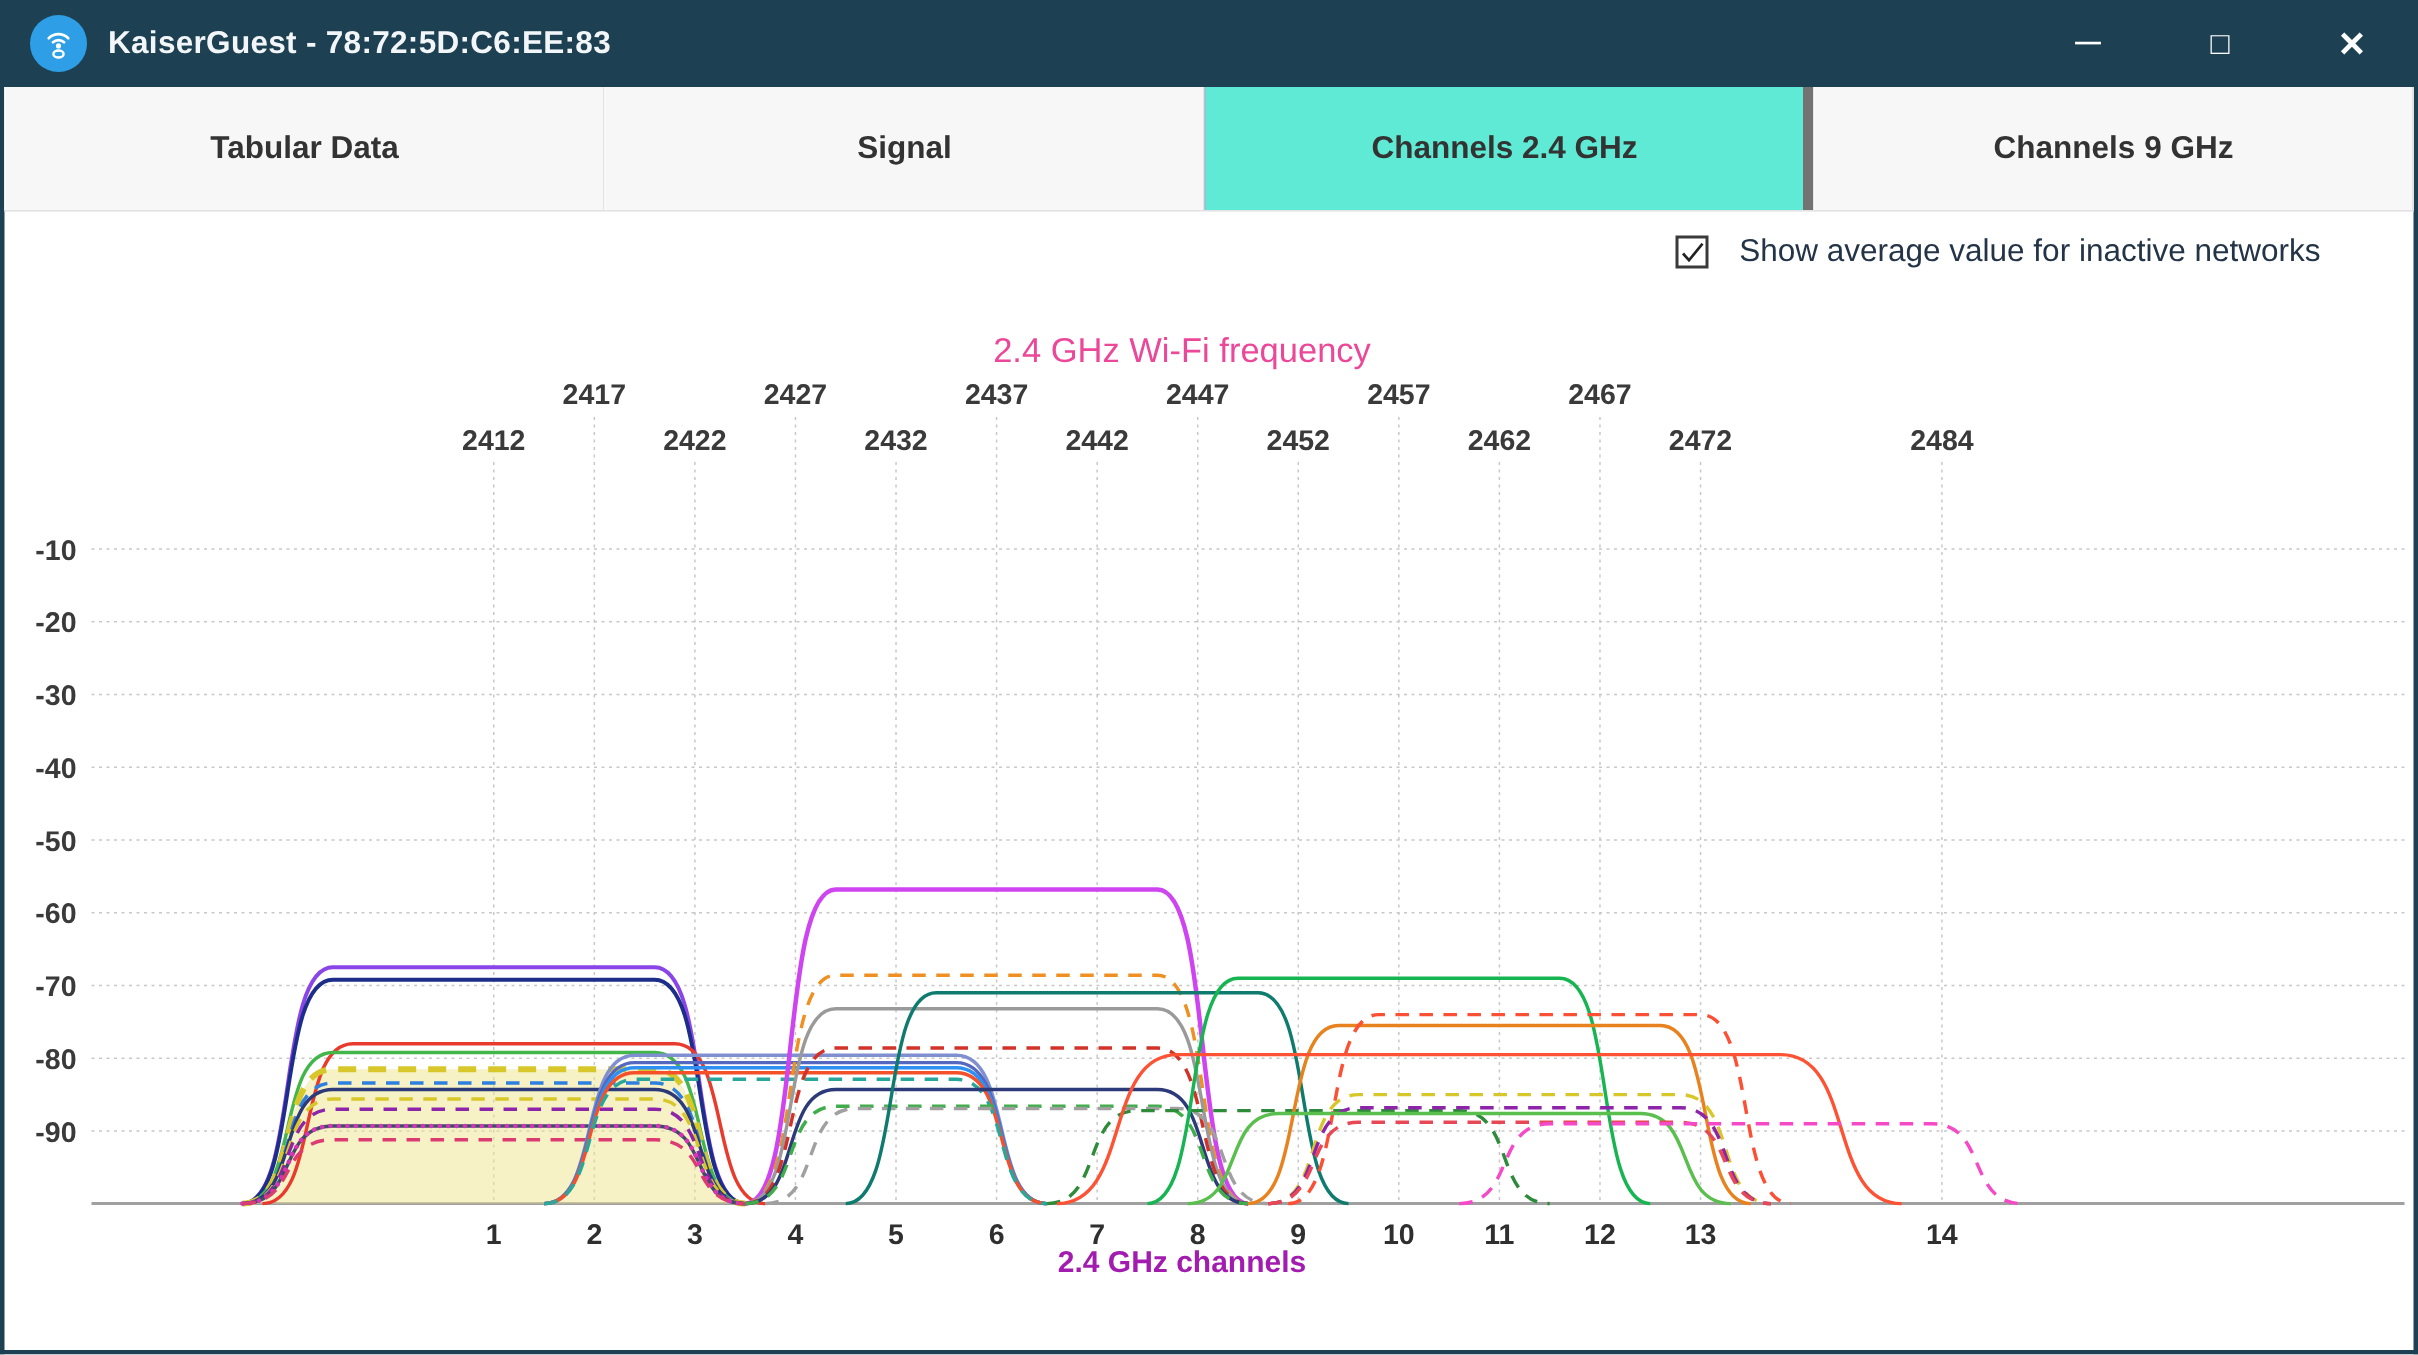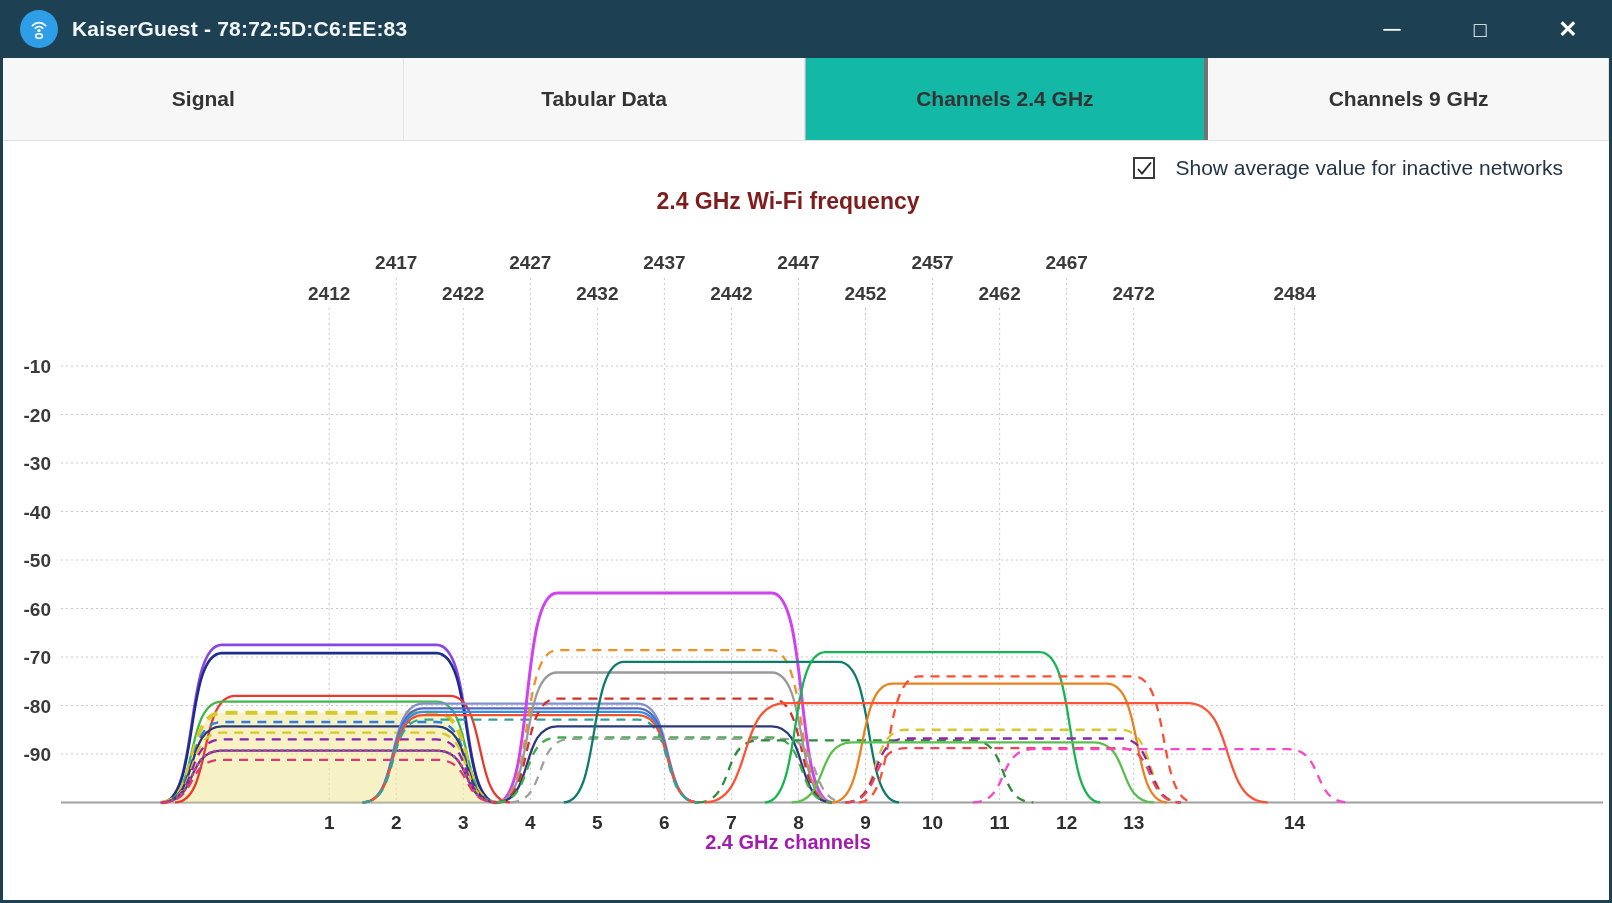--- a/index.html
+++ b/index.html
@@ -18,30 +18,30 @@
     color:#ffffff;cursor:default;}
   .glyph-min{font-size:24px;line-height:1;}
   .glyph-max{font-size:21px;line-height:1;}
   .glyph-close{font-size:23px;line-height:1;}
   
   .tabbar{position:absolute;left:0;top:58px;width:1606px;height:82px;display:flex;
     background:#f7f7f7;border-bottom:1px solid #e2e2e2;}
   .tab{flex:1 1 0;display:flex;align-items:center;justify-content:center;
     font-size:21px;font-weight:bold;color:#333333;background:#f7f7f7;
     border-right:1px solid #e3e3e3;border-left:1px solid #fbfbfb;cursor:default;}
-  .tab.active{background:#14b8a6;border-left:1px solid #a3b8ca;border-right:4px solid #737373;}
-  
-  .avg-row{position:absolute;top:156px;right:46px;display:flex;align-items:center;gap:20px;}
+  .tab.active{background:#5eead4;border-left:1px solid #a3b8ca;border-right:7px solid #737373;}
+  
+  .avg-row{position:absolute;top:156px;right:62px;display:flex;align-items:center;gap:20px;}
   .cb{width:22px;height:22px;border:2px solid #3a3a3a;background:#ffffff;box-sizing:border-box;
     display:flex;align-items:center;justify-content:center;}
   .cb svg{display:block;}
   .avg-label{font-size:21px;color:#243447;}
   
-  .chart-title{position:absolute;top:188px;left:0;width:1570px;text-align:center;
-    font-size:23px;font-weight:bold;color:#7f1d1d;}
+  .chart-title{position:absolute;top:220px;left:0;width:1570px;text-align:center;
+    font-size:23px;font-weight:normal;color:#ec4899;}
   #chart-svg{position:absolute;top:240px;left:0;}
   .chart-xlabel{position:absolute;top:831px;left:0;width:1570px;text-align:center;
     font-size:20px;font-weight:bold;color:#a21caf;}
   text.tick{font-family:"Liberation Sans",sans-serif;font-size:19px;font-weight:bold;fill:#3a3a3a;}
   text.chtick{font-family:"Liberation Sans",sans-serif;font-size:19px;font-weight:bold;fill:#2f2f2f;}
 </style>
 </head>
 <body>
 
 <div class="window">
@@ -66,24 +66,24 @@
         <span class="glyph-max">□</span>
       </div>
       <div class="win-btn">
         <span class="glyph-close">✕</span>
       </div>
     </div>
   </div>
 
   <div class="tabbar">
     <div class="tab">
+      <span>Tabular Data</span>
+    </div>
+    <div class="tab">
       <span>Signal</span>
-    </div>
-    <div class="tab">
-      <span>Tabular Data</span>
     </div>
     <div class="tab active">
       <span>Channels 2.4 GHz</span>
     </div>
     <div class="tab">
       <span>Channels 9 GHz</span>
     </div>
   </div>
 
   <div class="avg-row">

